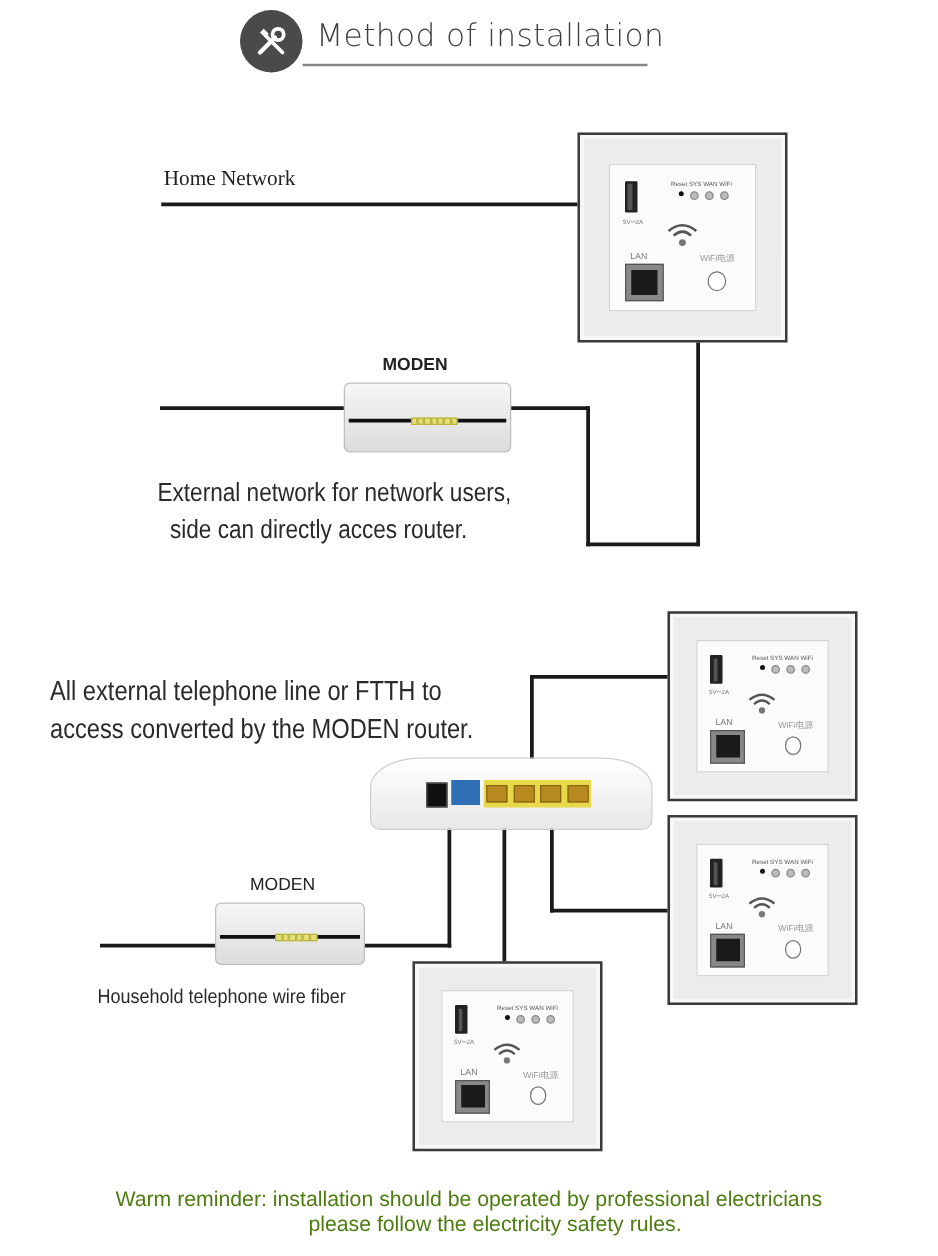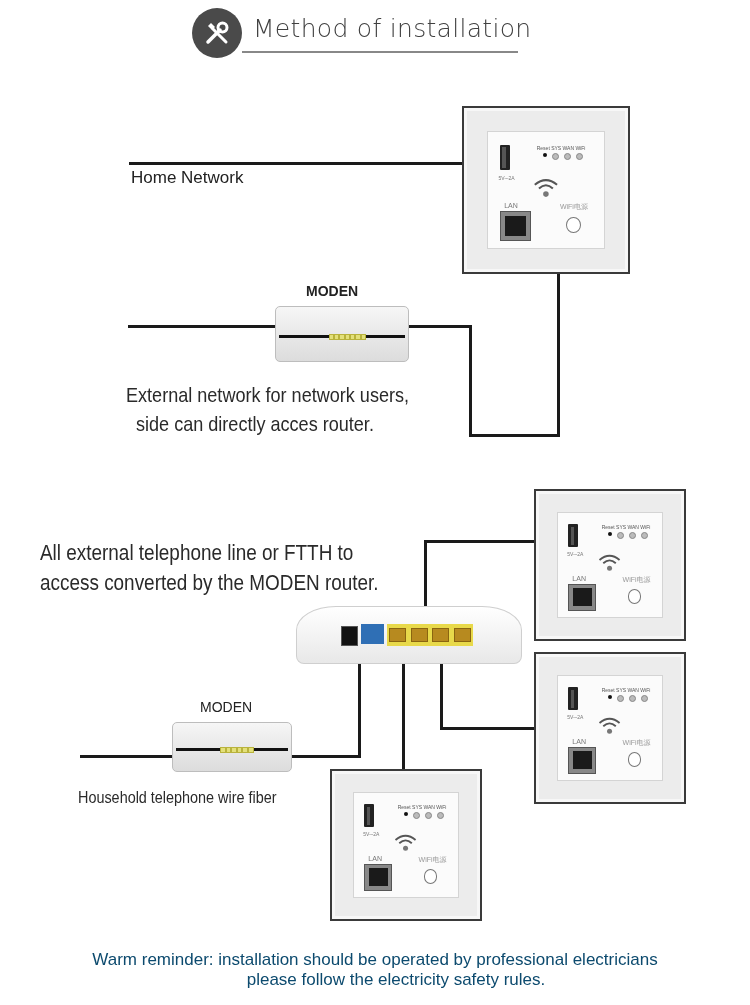--- a/index.html
+++ b/index.html
@@ -5,21 +5,21 @@
   html, body { margin: 0; padding: 0; background: #ffffff; }
   body { width: 750px; height: 1005px; position: relative; overflow: hidden; font-family: "Liberation Sans", sans-serif; color: #333; }
   .abs { position: absolute; }
 
   
   .hdr-icon { left: 192px; top: 8px; width: 50px; height: 50px; border-radius: 50%; background: #4a4a4a; display: flex; align-items: center; justify-content: center; }
   .hdr-title { left: 253px; top: 14px; font-size: 25px; color: #404040; font-family: "DejaVu Sans", sans-serif; font-weight: 300; letter-spacing: 0.3px; }
   .hdr-line { left: 242px; top: 51px; width: 276px; height: 2px; background: #888; }
 
   
-  .lbl-mono { font-family: Liberation Sans, sans-serif; font-size: 17px; color: #222; margin-top: 35px; }
+  .lbl-mono { font-family: Liberation Serif, serif; font-size: 17px; color: #222; }
   .lbl-cond { font-family: "Liberation Sans", sans-serif; color: #2a2a2a; transform-origin: left top; }
 
   
   .w { position: absolute; background: #1a1a1a; }
 
   
   .panel { position: absolute; background: #ececec; border: 2px solid #3a3a3a; box-sizing: border-box; box-shadow: inset 0 0 0 3px #f7f7f7; }
   .panel .face { position: absolute; left: 14%; top: 14%; width: 72%; height: 72%; background: #fbfbfb; border: 1px solid #d4d4d4; box-sizing: border-box; }
   .panel .usb { position: absolute; left: 10%; top: 11%; width: 9%; height: 22%; background: #222; border-radius: 1px; }
   .panel .usb::after { content: ""; position: absolute; left: 25%; top: 10%; width: 40%; height: 80%; background: #555; }
@@ -44,21 +44,21 @@
   .modem .lights span { width: 4px; height: 4px; background: #e3e07a; border: 1px solid #b9b33c; }
 
   
   .router { position: absolute; left: 296px; top: 606px; width: 226px; height: 58px; }
   .router .shell { position: absolute; left: 0; top: 0; width: 100%; height: 100%; background: linear-gradient(#ffffff, #e8e8e8); border-radius: 40px 40px 8px 8px / 24px 24px 8px 8px; border: 1px solid #cfcfcf; box-sizing: border-box; }
   .router .dc { position: absolute; left: 45px; top: 20px; width: 15px; height: 18px; background: #111; border: 1px solid #555; }
   .router .wan { position: absolute; left: 65px; top: 18px; width: 23px; height: 20px; background: #2f6fb5; }
   .router .lanblock { position: absolute; left: 91px; top: 18px; width: 86px; height: 22px; background: #e8d94a; display: flex; justify-content: space-around; align-items: center; }
   .router .lanblock span { width: 17px; height: 14px; background: #b78a1f; border: 1px solid #8a6510; box-sizing: border-box; }
 
-  .footer { left: 0; width: 750px; text-align: center; font-family: "Liberation Sans", sans-serif; font-size: 17px; color: #0c4a6e; }
+  .footer { left: 0; width: 750px; text-align: center; font-family: "Liberation Sans", sans-serif; font-size: 17px; color: #4d7c0f; }
 </style>
 </head>
 <body>
 
 <div class="abs hdr-icon">
   <svg width="32" height="32" viewBox="0 0 32 32">
     <path d="M7 25 L19 13" stroke="#fff" stroke-width="3.5" stroke-linecap="round"></path>
     <circle cx="21.5" cy="10.5" r="4.5" fill="none" stroke="#fff" stroke-width="3"></circle>
     <path d="M25 25 L12 12" stroke="#fff" stroke-width="3" stroke-linecap="round"></path>
     <path d="M10 6 L14 10 L11 13 L7 9 Z" fill="#fff"></path>

